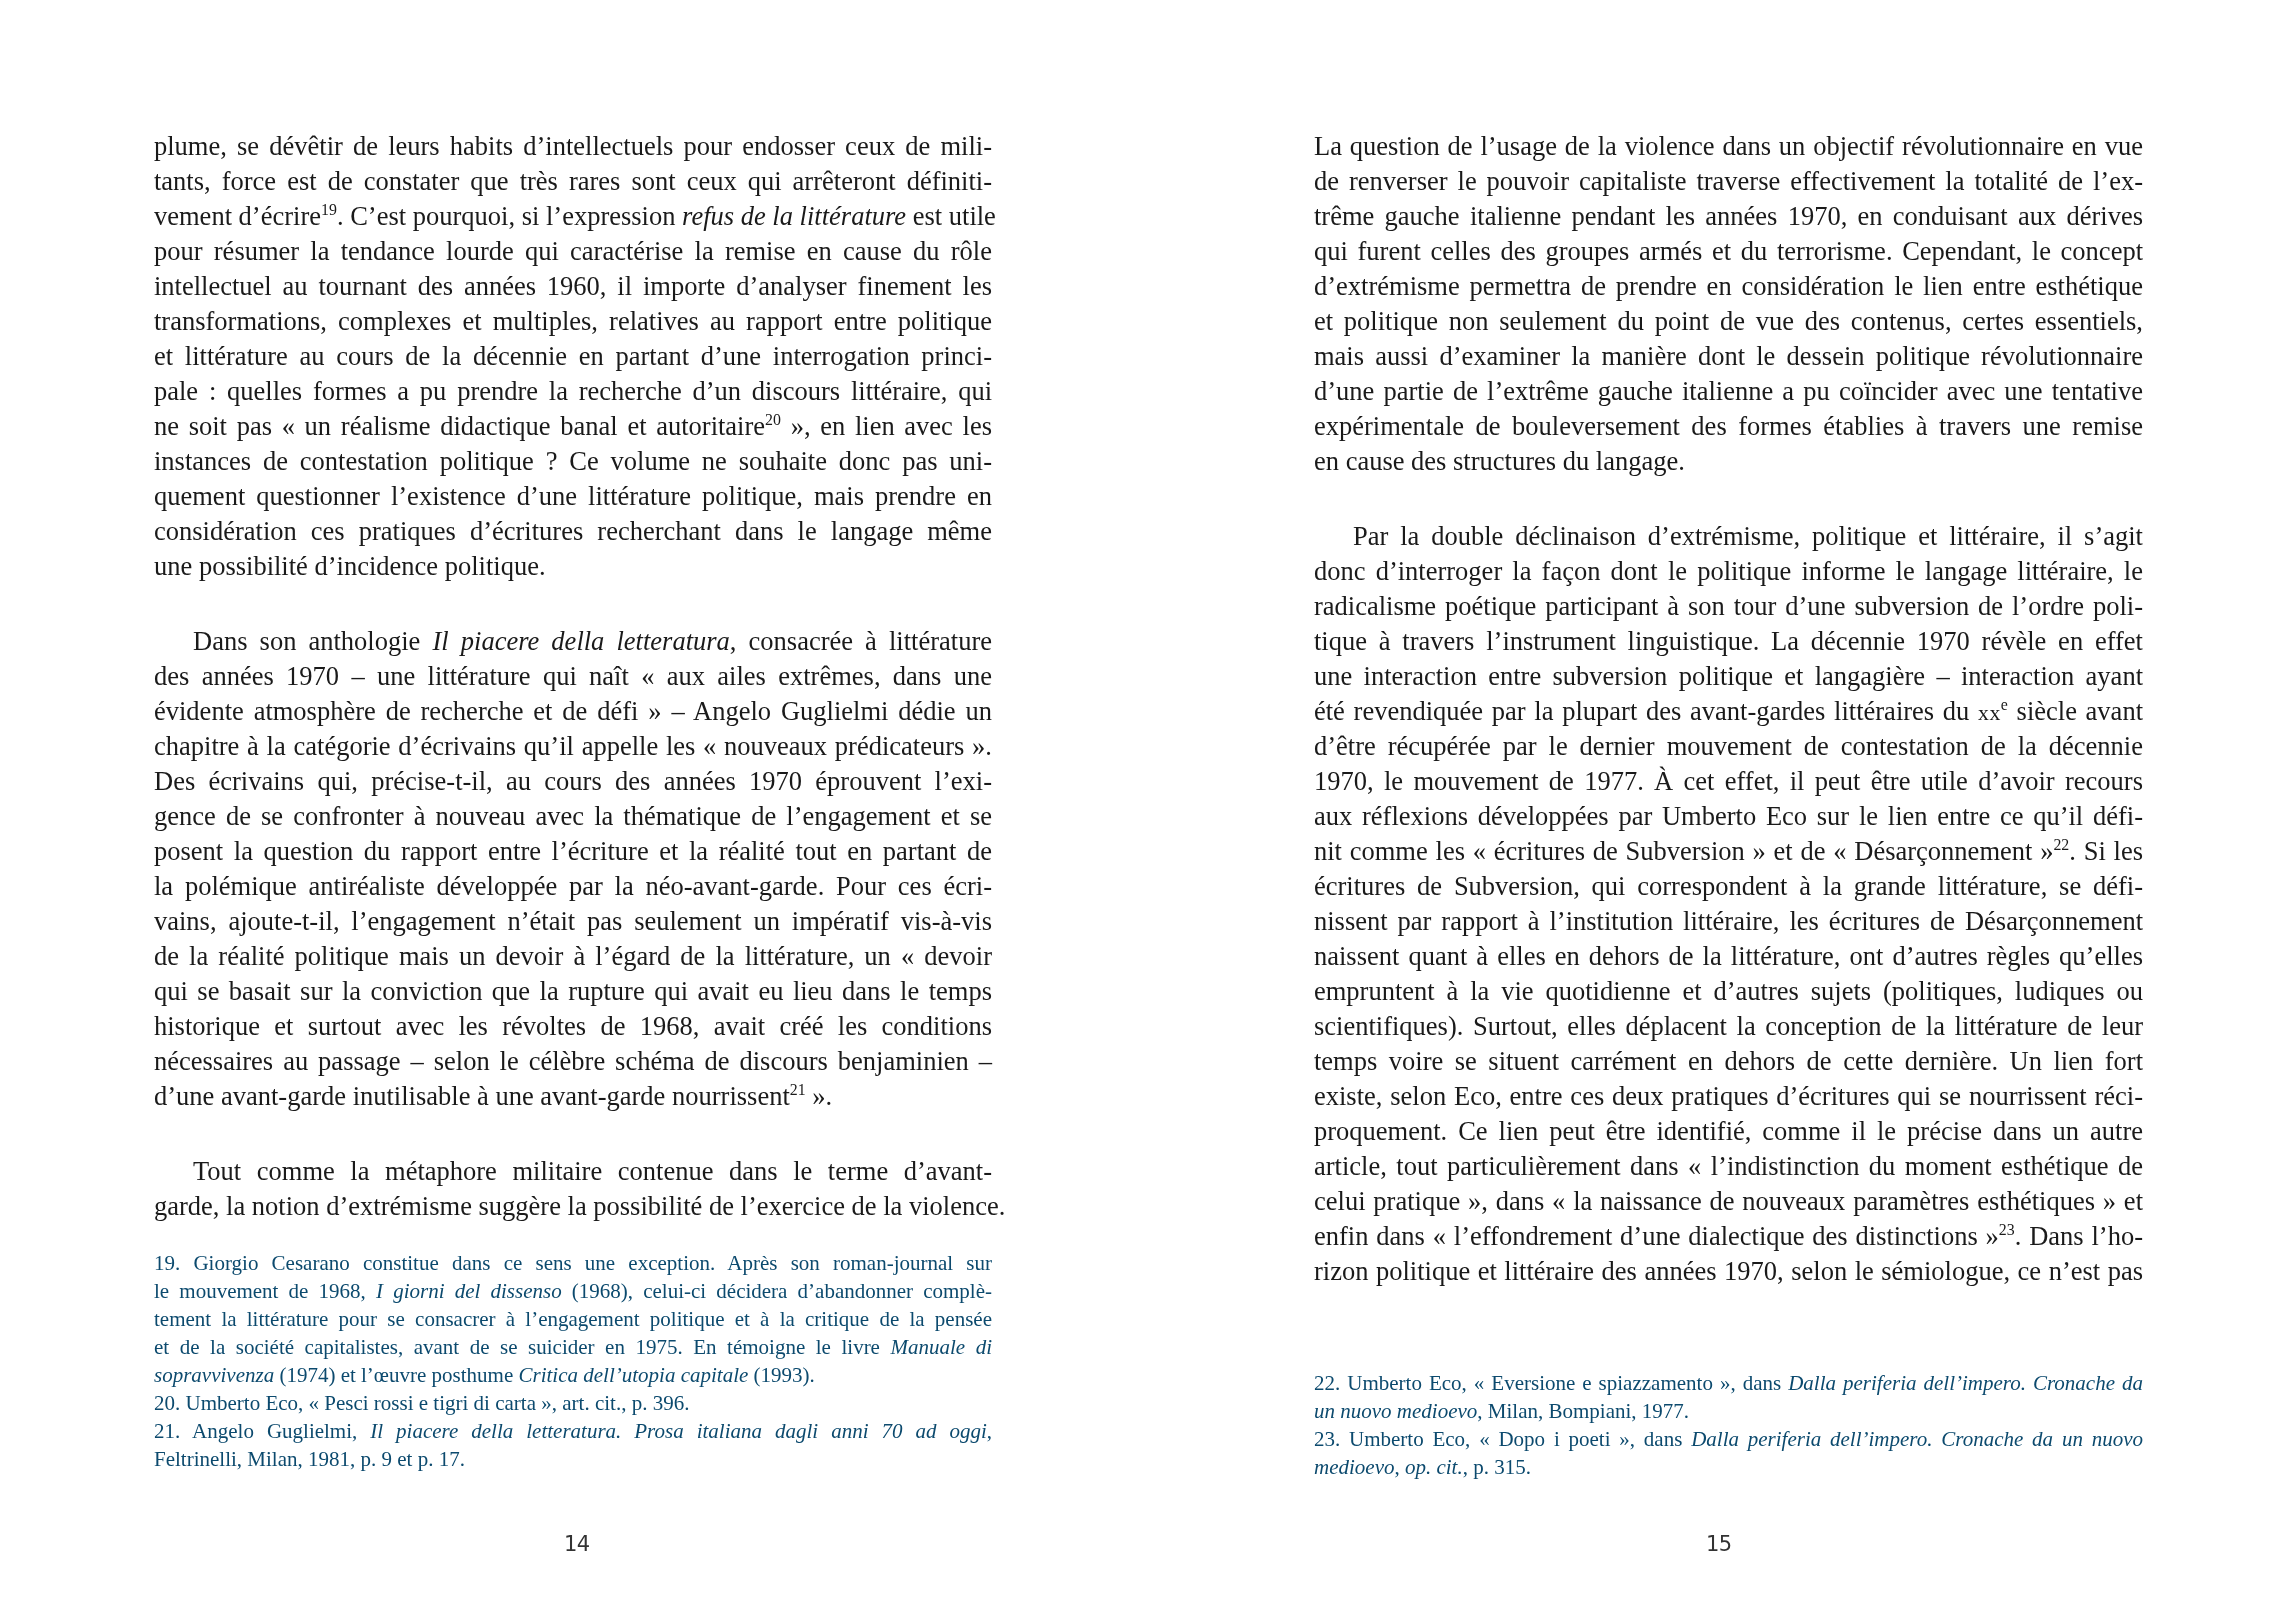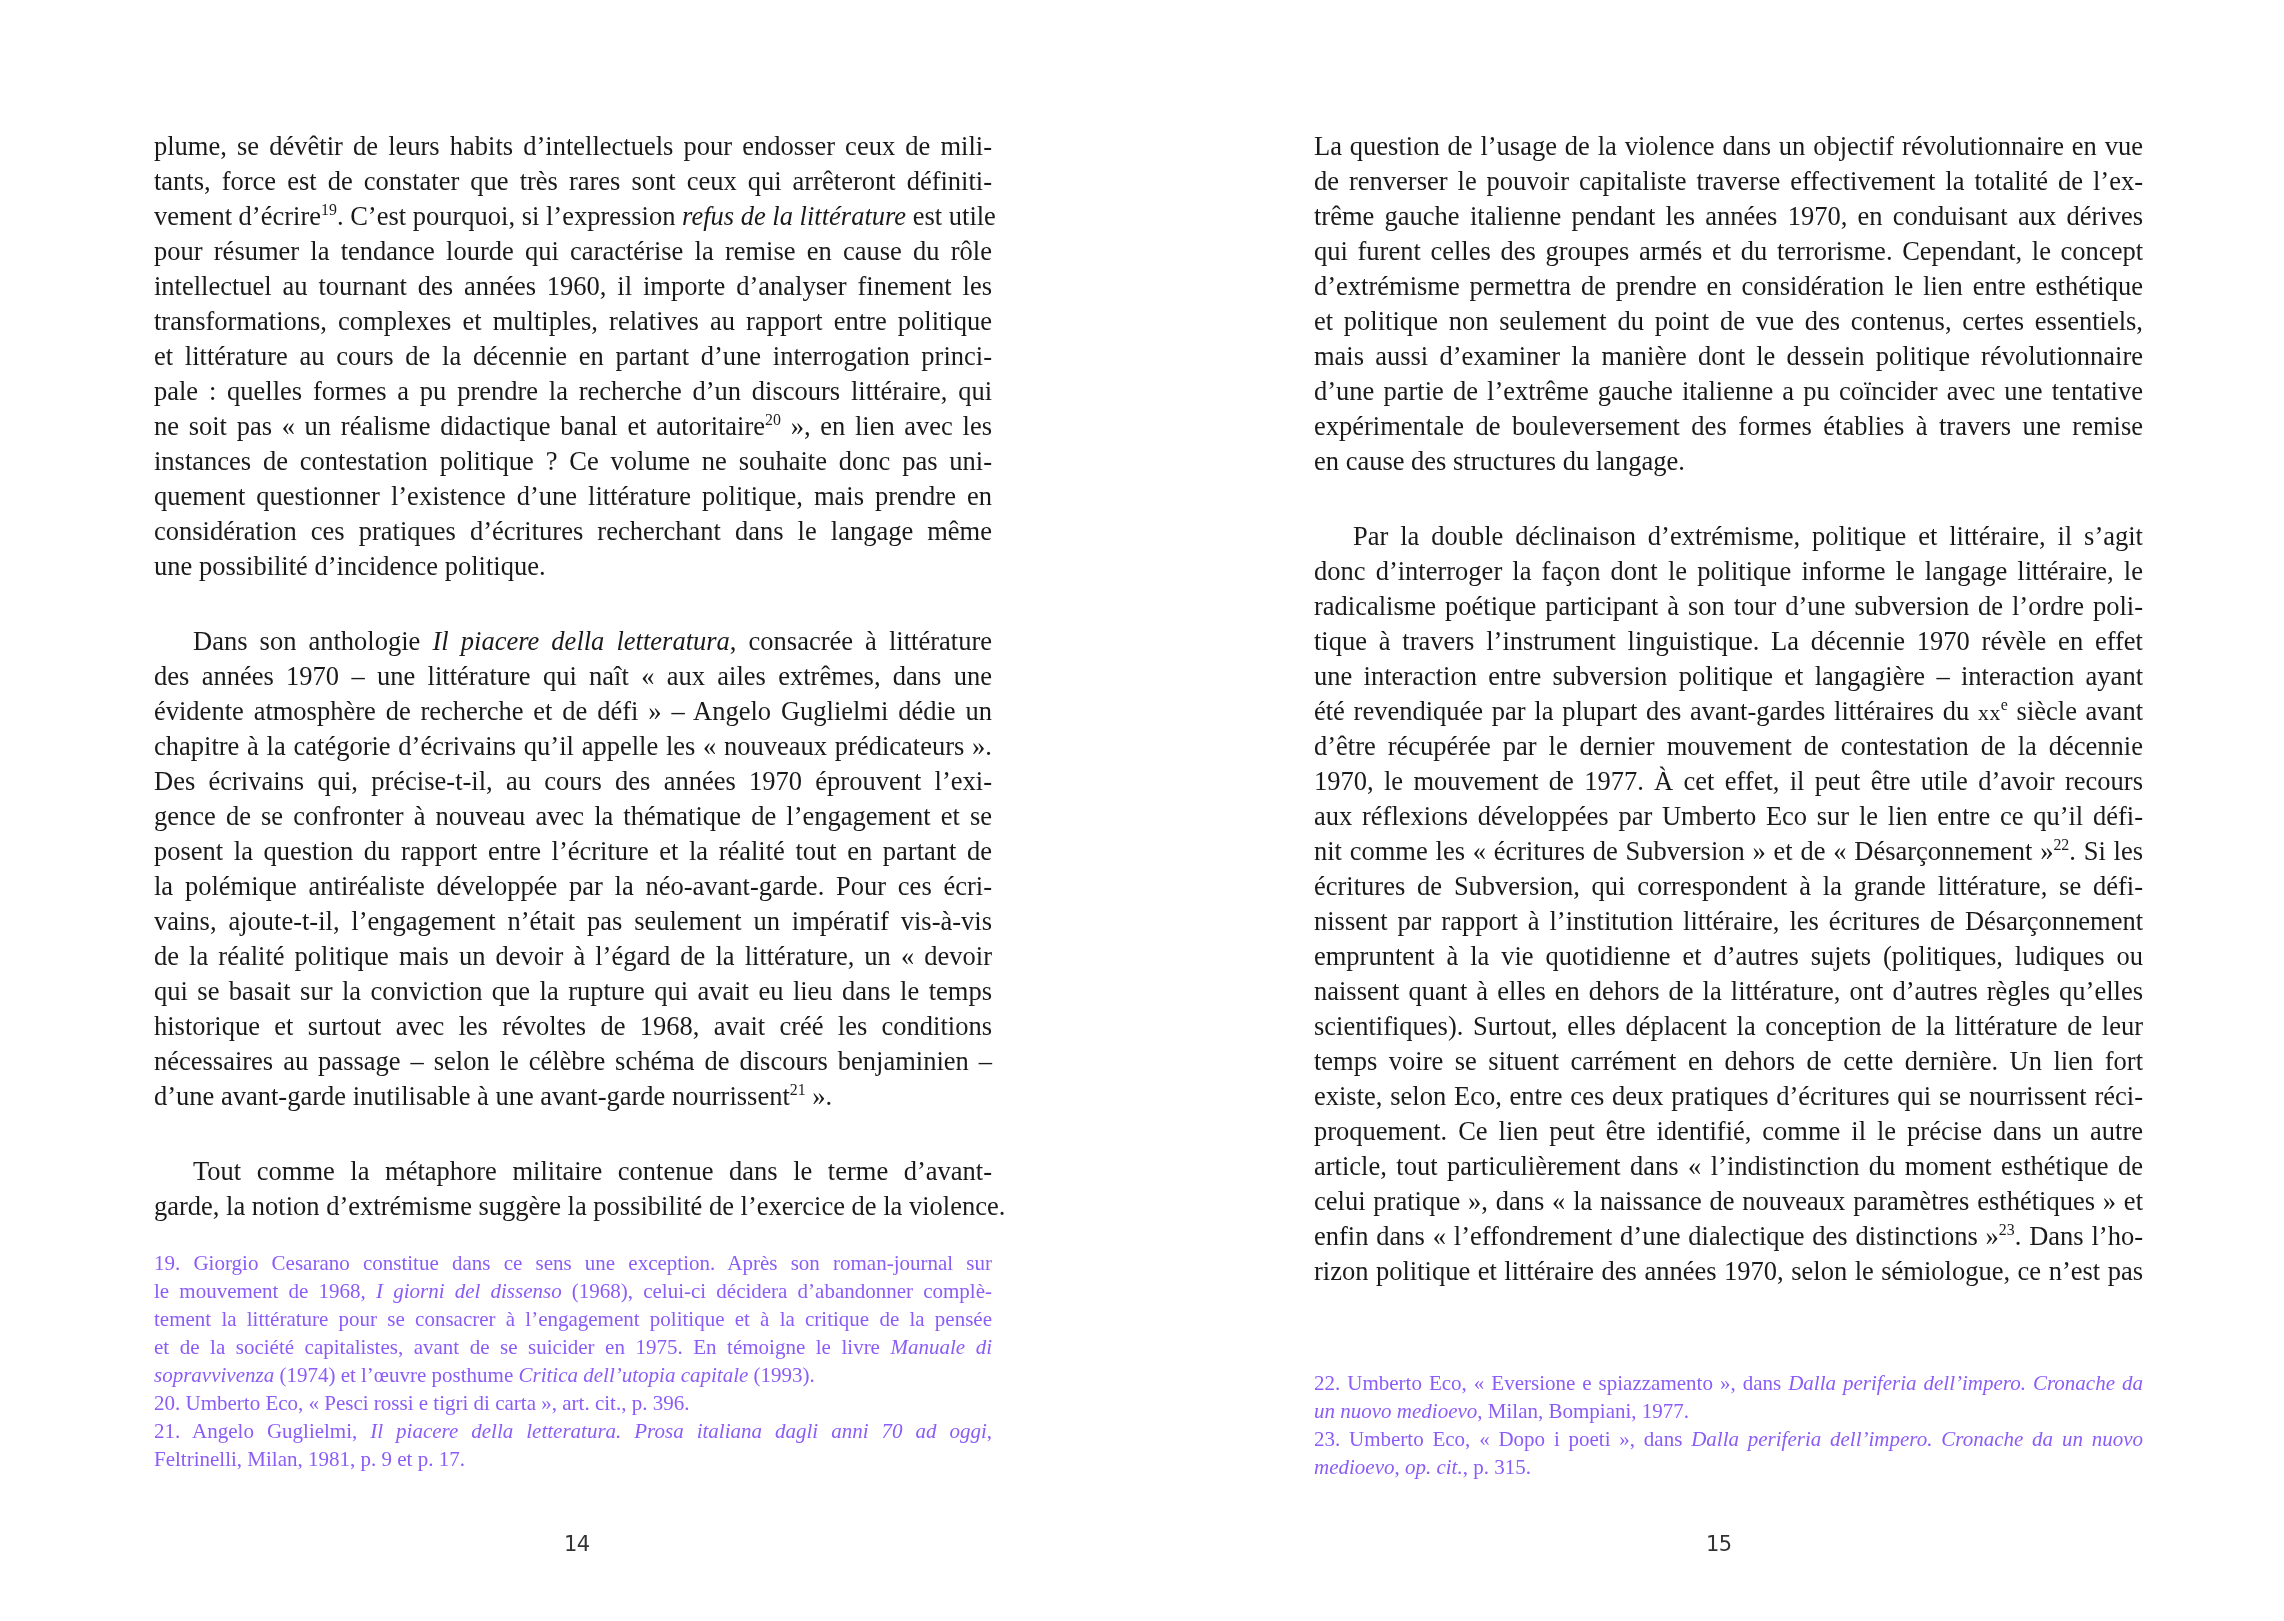--- a/index.html
+++ b/index.html
@@ -27,21 +27,21 @@
   .line i { font-style: italic; }
   .line sup, .fn sup { font-size: 0.6em; vertical-align: 0.6em; line-height: 0; }
   .fn-block { }
   .page-left .fn-block { top: 1249px; }
   .page-right .fn-block { top: 1369px; }
   .fn {
     font-family: "Liberation Serif", "DejaVu Serif", serif;
     font-size: 21px;
     line-height: 28px;
     height: 28px;
-    color: #8b5cf6;
+    color: #0c4a6e;
     white-space: nowrap;
     text-align: justify;
     text-align-last: justify;
   }
   .fn.last { text-align-last: left; }
   .fn i { font-style: italic; }
   .page-number {
     position: absolute;
     top: 1532px;
     font-family: "DejaVu Sans", "Liberation Sans", sans-serif;
@@ -118,22 +118,22 @@
       <div class="line"><span>radicalisme poétique participant à son tour d’une subversion de l’ordre poli-</span></div>
       <div class="line"><span>tique à travers l’instrument linguistique. La décennie 1970 révèle en effet</span></div>
       <div class="line"><span>une interaction entre subversion politique et langagière – interaction ayant</span></div>
       <div class="line"><span>été revendiquée par la plupart des avant-gardes littéraires du </span><span class="smallcaps">xx</span><sup>e</sup><span> siècle avant</span></div>
       <div class="line"><span>d’être récupérée par le dernier mouvement de contestation de la décennie</span></div>
       <div class="line"><span>1970, le mouvement de 1977. À cet effet, il peut être utile d’avoir recours</span></div>
       <div class="line"><span>aux réflexions développées par Umberto Eco sur le lien entre ce qu’il défi-</span></div>
       <div class="line"><span>nit comme les « écritures de Subversion » et de « Désarçonnement »</span><sup>22</sup><span>. Si les</span></div>
       <div class="line"><span>écritures de Subversion, qui correspondent à la grande littérature, se défi-</span></div>
       <div class="line"><span>nissent par rapport à l’institution littéraire, les écritures de Désarçonnement</span></div>
+      <div class="line"><span>naissent quant à elles en dehors de la littérature, ont d’autres règles qu’elles</span></div>
       <div class="line"><span>empruntent à la vie quotidienne et d’autres sujets (politiques, ludiques ou</span></div>
-      <div class="line"><span>naissent quant à elles en dehors de la littérature, ont d’autres règles qu’elles</span></div>
       <div class="line"><span>scientifiques). Surtout, elles déplacent la conception de la littérature de leur</span></div>
       <div class="line"><span>temps voire se situent carrément en dehors de cette dernière. Un lien fort</span></div>
       <div class="line"><span>existe, selon Eco, entre ces deux pratiques d’écritures qui se nourrissent réci-</span></div>
       <div class="line"><span>proquement. Ce lien peut être identifié, comme il le précise dans un autre</span></div>
       <div class="line"><span>article, tout particulièrement dans « l’indistinction du moment esthétique de</span></div>
       <div class="line"><span>celui pratique », dans « la naissance de nouveaux paramètres esthétiques » et</span></div>
       <div class="line"><span>enfin dans « l’effondrement d’une dialectique des distinctions »</span><sup>23</sup><span>. Dans l’ho-</span></div>
       <div class="line"><span>rizon politique et littéraire des années 1970, selon le sémiologue, ce n’est pas</span></div>
     </div>
   <div class="col fn-block">

